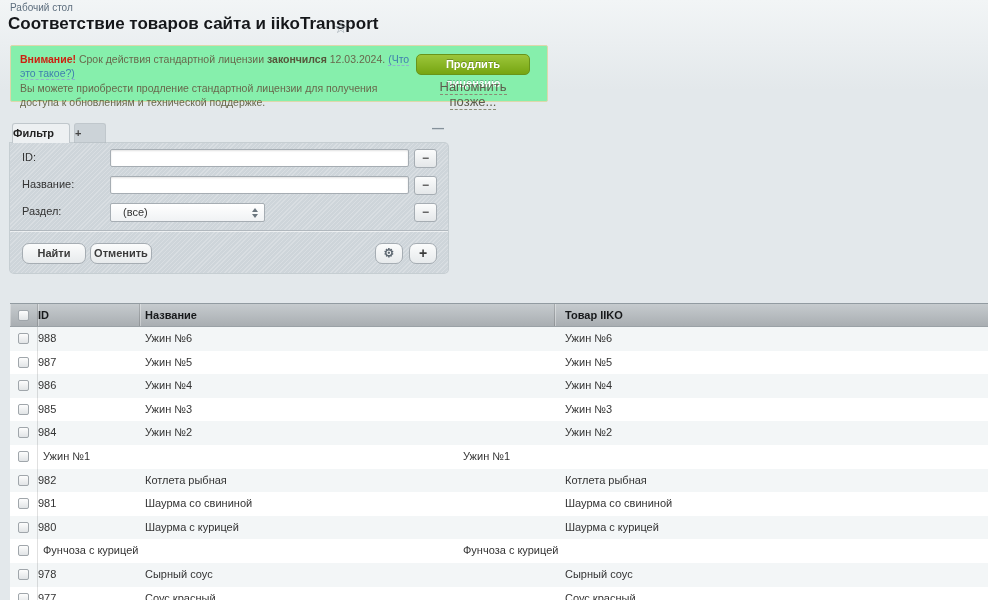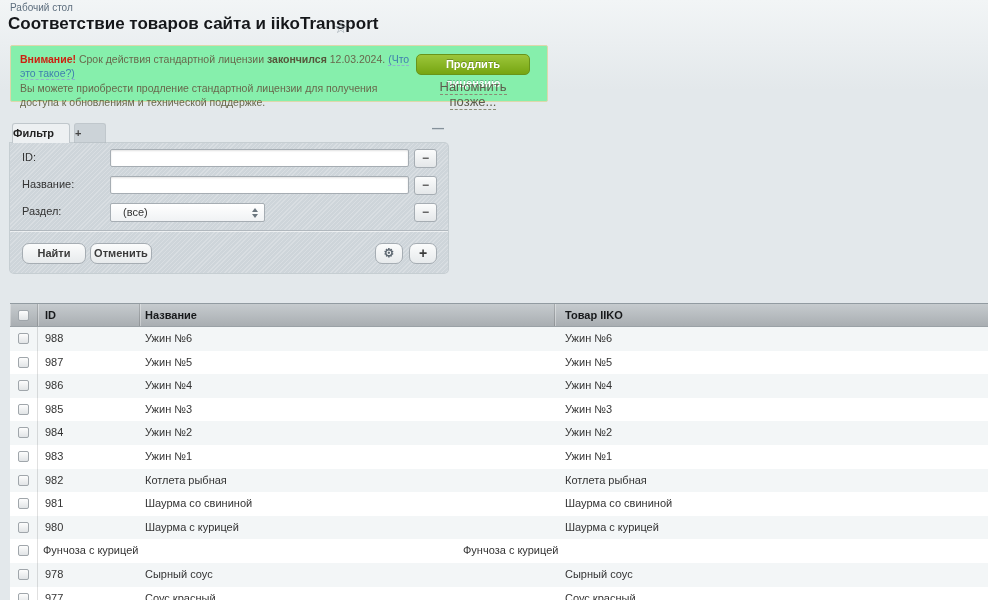--- a/index.html
+++ b/index.html
@@ -67,21 +67,21 @@
   .btn-gear { left:365px; width:28px; font-size:12px; color:#5c6670; }
   .btn-plus { left:399px; width:28px; font-size:14px; }
 
   
   .grid { position:absolute; left:10px; top:303px; width:978px; }
   .thead { display:flex; height:24px; background:linear-gradient(#c6cbce,#a9aeb2);
     border-top:1px solid #929ba1; border-bottom:1px solid #9aa1a6; }
   .thead .cell { font-size:11px; font-weight:bold; color:#17191b; line-height:22px;
     border-right:1px solid rgba(0,0,0,.15); box-shadow:inset 1px 0 0 rgba(255,255,255,.35); cursor:pointer; }
   .col-check { width:28px; flex:0 0 28px; border-right:1px solid rgba(0,0,0,.12); }
-  .col-id { width:102px; flex:0 0 102px; padding-left:7px; }
+  .col-id { width:102px; flex:0 0 102px; }
   .col-name { width:415px; flex:0 0 415px; padding-left:5px; }
   .col-iiko { flex:1 1 auto; padding-left:10px; border-right:none !important; }
   .trow { display:flex; height:23.6px; font-size:11px; color:#333; cursor:pointer; }
   .trow .cell { line-height:23px; }
   .trow.odd { background:#f3f6f7; }
   .trow.even { background:#ffffff; }
   .cbx { display:inline-block; width:11px; height:11px; margin:6px 0 0 8px;
     background:linear-gradient(#fdfdfd,#e1e4e6); border:1px solid #a0a6ab; border-radius:2px; cursor:pointer; }
   .thead .cbx { margin-top:6px; }
 </style>
@@ -172,21 +172,20 @@
         <div class="cell col-iiko">Ужин №3</div>
       </div>
       <div class="trow odd">
         <div class="cell col-check"><span class="cbx"></span></div>
         <div class="cell col-id">984</div>
         <div class="cell col-name">Ужин №2</div>
         <div class="cell col-iiko">Ужин №2</div>
       </div>
       <div class="trow even">
         <div class="cell col-check"><span class="cbx"></span></div>
-        <div class="cell col-id">983</div>
         <div class="cell col-name">Ужин №1</div>
         <div class="cell col-iiko">Ужин №1</div>
       </div>
       <div class="trow odd">
         <div class="cell col-check"><span class="cbx"></span></div>
         <div class="cell col-id">982</div>
         <div class="cell col-name">Котлета рыбная</div>
         <div class="cell col-iiko">Котлета рыбная</div>
       </div>
       <div class="trow even">

